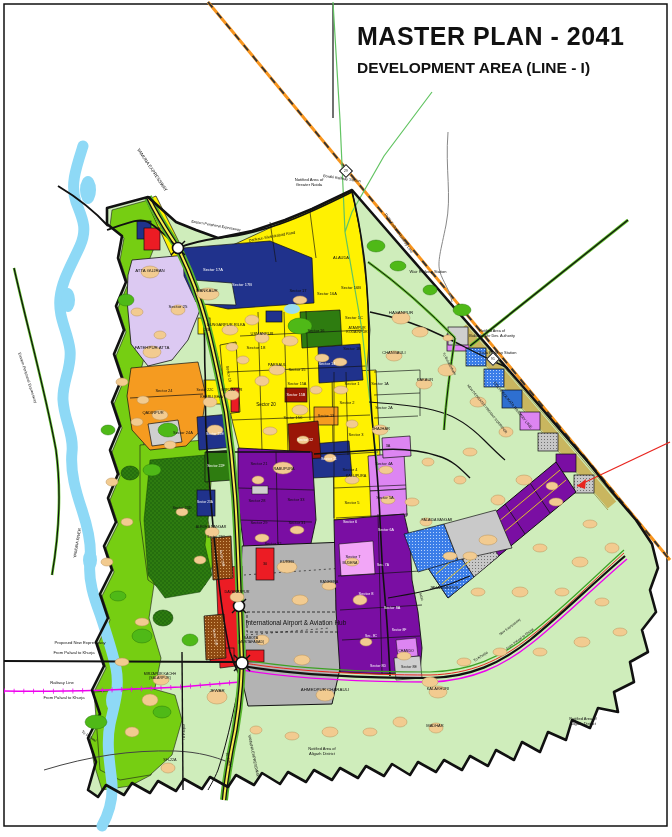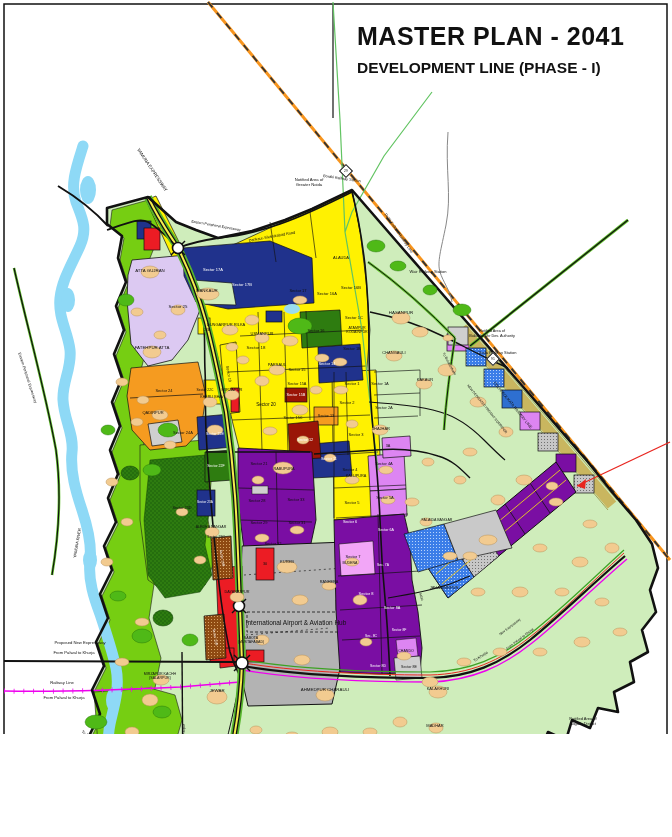--- a/index.html
+++ b/index.html
@@ -1,16 +1,16 @@
 <!DOCTYPE html>
 <html><head>
 <meta charset="utf-8">
 <style>
   html,body{margin:0;padding:0;background:#fff;}
-  #stage{position:relative;width:672px;height:734px;background:#fff;overflow:hidden;
+  #stage{position:relative;width:672px;height:837px;background:#fff;overflow:hidden;
          font-family:"Liberation Sans",sans-serif;}
   #map-svg{position:absolute;left:0;top:0;}
   #title-block{position:absolute;left:357px;top:22px;width:302px;color:#111;}
   #title-line1{font-size:25px;font-weight:700;letter-spacing:.5px;margin-bottom:8px;}
   .subtitle{font-size:15.5px;font-weight:700;line-height:1.2;}
   #map-labels{position:absolute;left:0;top:0;width:672px;height:837px;pointer-events:none;}
   .mlbl{position:absolute;color:#111;white-space:pre-line;text-align:center;line-height:1.25;
         font-family:"Liberation Sans",sans-serif;}
   .sign{position:absolute;width:8px;height:8px;background:#fff;border:1px solid #111;
         transform:translate(-50%,-50%) rotate(45deg);}
@@ -366,21 +366,21 @@
         <ellipse cx="108" cy="430" rx="7" ry="5" fill="#4FB917" stroke="#1E6B08" stroke-width="0.4"></ellipse>
         <ellipse cx="462" cy="310" rx="9" ry="6" fill="#4FB917" stroke="#1E6B08" stroke-width="0.4"></ellipse>
         <ellipse cx="430" cy="290" rx="7" ry="5" fill="#4FB917" stroke="#1E6B08" stroke-width="0.4"></ellipse>
         <ellipse cx="376" cy="246" rx="9" ry="6" fill="#4FB917" stroke="#1E6B08" stroke-width="0.4"></ellipse>
         <ellipse cx="398" cy="266" rx="8" ry="5" fill="#4FB917" stroke="#1E6B08" stroke-width="0.4"></ellipse>
       </g>
 </svg>
 
 <div id="title-block">
   <div id="title-line1">MASTER PLAN - 2041</div>
-  <div class="subtitle">DEVELOPMENT LINE (PHASE - I)</div>
+  <div class="subtitle">DEVELOPMENT AREA (LINE - I)</div>
 </div>
 
 <div id="map-labels">
       <div class="mlbl" style="left: 152px; top: 170px; font-size: 4.5px; transform: translate(-50%, -50%) rotate(56deg);">YAMUNA EXPRESSWAY</div>
       <div class="mlbl" style="left: 309px; top: 182px; font-size: 4.2px; transform: translate(-50%, -50%) rotate(0deg);">Notified Area of
 Greater Noida</div>
       <div class="mlbl" style="left: 342px; top: 179px; font-size: 3.8px; transform: translate(-50%, -50%) rotate(8deg);">Boraki Railway Station</div>
       <div class="mlbl" style="left: 216px; top: 226px; font-size: 3.6px; transform: translate(-50%, -50%) rotate(10deg);">Eastern Peripheral Expressway</div>
       <div class="mlbl" style="left: 272px; top: 237px; font-size: 3.8px; transform: translate(-50%, -50%) rotate(-10deg);">Dankaur-Sikandrabad Road</div>
       <div class="mlbl" style="left: 399px; top: 233px; font-size: 4px; transform: translate(-50%, -50%) rotate(55deg);">Delhi Kolkata Railway Line</div>

